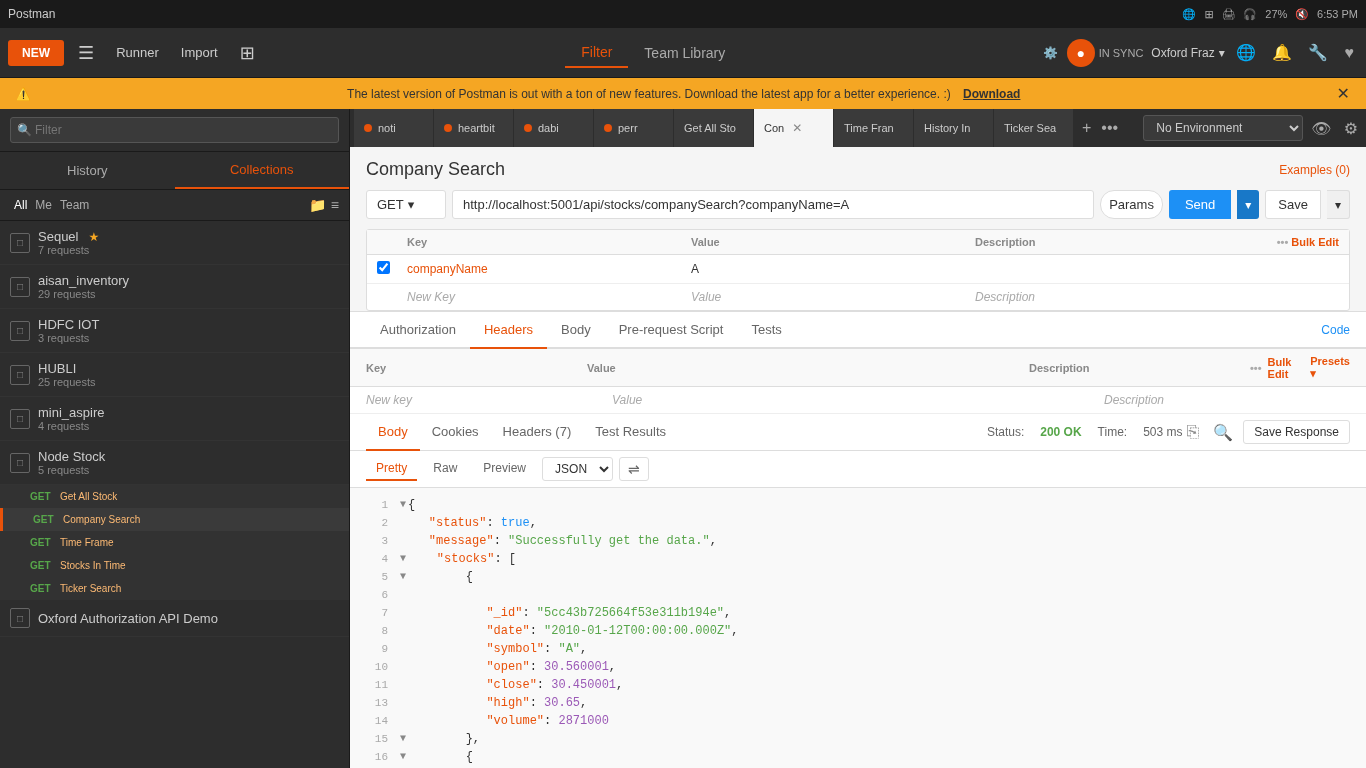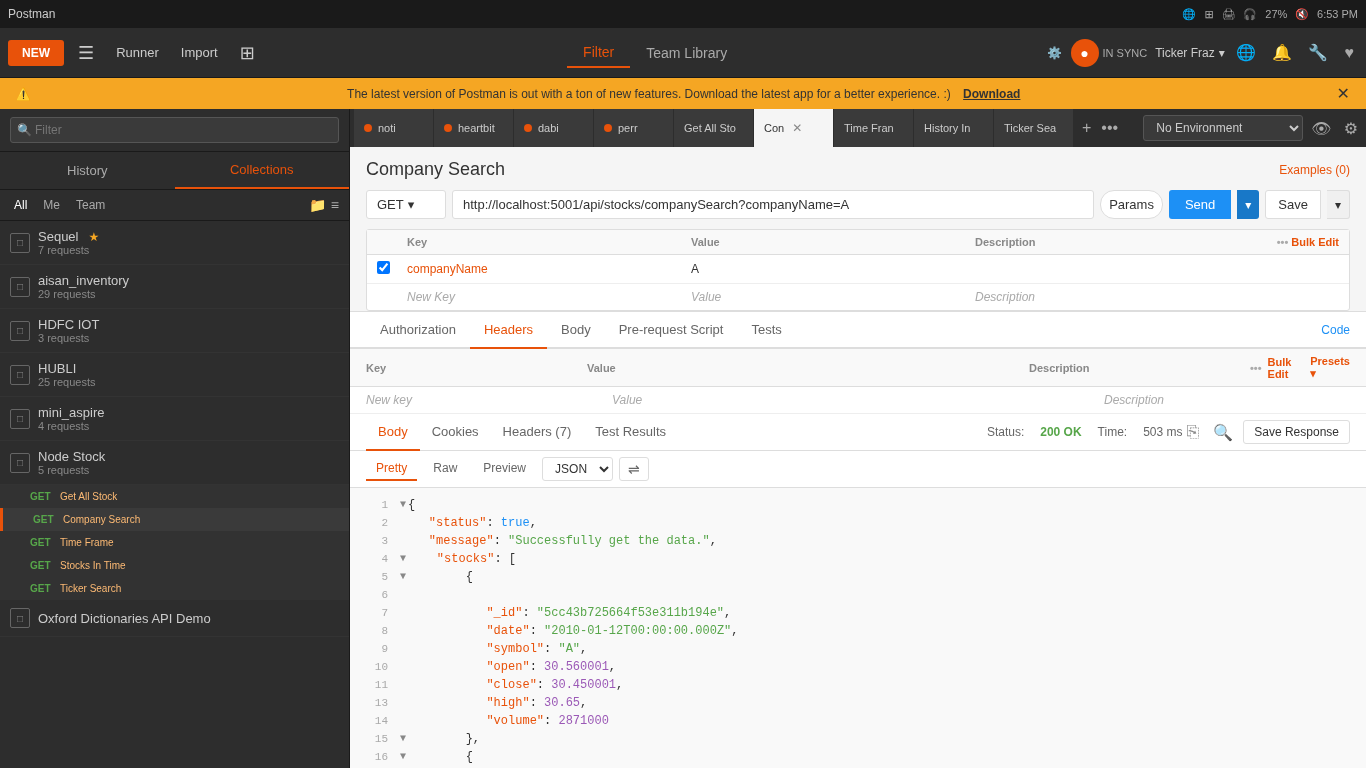--- a/index.html
+++ b/index.html
@@ -37,21 +37,21 @@
     #sidebar { width: 350px; background: #2d2d2d; border-right: 1px solid #1a1a1a; display: flex; flex-direction: column; }
     #filter-bar { padding: 8px 10px; border-bottom: 1px solid #1a1a1a; }
     #filter-input { width: 100%; background: #3a3a3a; border: 1px solid #555; color: #ccc; padding: 5px 8px 5px 24px; border-radius: 3px; font-size: 12px; outline: none; }
     .filter-wrap { position: relative; }
     .filter-search-icon { position: absolute; left: 7px; top: 50%; transform: translateY(-50%); color: #888; font-size: 12px; }
     
     #sidebar-tabs { display: flex; border-bottom: 1px solid #1a1a1a; }
     .sidebar-tab { flex: 1; padding: 10px; text-align: center; cursor: pointer; color: #aaa; font-size: 13px; background: transparent; border: none; }
     .sidebar-tab.active { color: #e8520a; border-bottom: 2px solid #e8520a; }
 
-    #all-me-team { display: flex; align-items: center; padding: 6px 10px; gap: 8px; border-bottom: 1px solid #1a1a1a; }
+    #all-me-team { display: flex; align-items: center; padding: 6px 10px; gap: 0; border-bottom: 1px solid #1a1a1a; }
     .filter-type { color: #aaa; cursor: pointer; font-size: 12px; background: none; border: none; padding: 2px 4px; }
     .filter-type.active { color: white; }
     .filter-actions { margin-left: auto; display: flex; gap: 4px; }
     .filter-action-btn { background: none; border: none; color: #aaa; cursor: pointer; font-size: 14px; }
 
     #collections-list { flex: 1; overflow-y: auto; }
     .collection-item { display: flex; align-items: center; padding: 8px 10px; cursor: pointer; border-bottom: 1px solid #333; }
     .collection-icon { width: 20px; height: 20px; border: 1px solid #666; border-radius: 2px; display: flex; align-items: center; justify-content: center; margin-right: 8px; color: #888; font-size: 10px; }
     .collection-name { font-size: 13px; color: #ccc; }
     .collection-meta { font-size: 11px; color: #888; }
@@ -187,21 +187,21 @@
     <button class="tab-builder">Filter</button>
     <button class="tab-team-lib">Team Library</button>
   </div>
   <div id="topbar-right">
     <span>⚙️</span>
     <div class="sync-btn">
       <div class="sync-icon">●</div>
       <span>IN SYNC</span>
     </div>
     <button class="user-btn">
-      <span>Ticker Fraz</span>
+      <span>Oxford Fraz</span>
       <span>▾</span>
     </button>
     <button class="icon-btn">🌐</button>
     <button class="icon-btn">🔔</button>
     <button class="icon-btn">🔧</button>
     <button class="icon-btn">♥</button>
   </div>
 </div>
 
 <div id="notifbar">
@@ -309,21 +309,21 @@
         <span class="request-name">Stocks In Time</span>
       </div>
       <div class="request-item">
         <span class="method-badge">GET</span>
         <span class="request-name">Ticker Search</span>
       </div>
 
       <div class="collection-item">
         <div class="collection-icon">□</div>
         <div>
-          <div class="collection-name">Oxford Dictionaries API Demo</div>
+          <div class="collection-name">Oxford Authorization API Demo</div>
         </div>
       </div>
     </div>
   </div>
 
   <div id="content">
 
     <div id="tabs-bar">
       <div class="req-tab">
         <span class="tab-dot" style="background:#e8520a;"></span>

